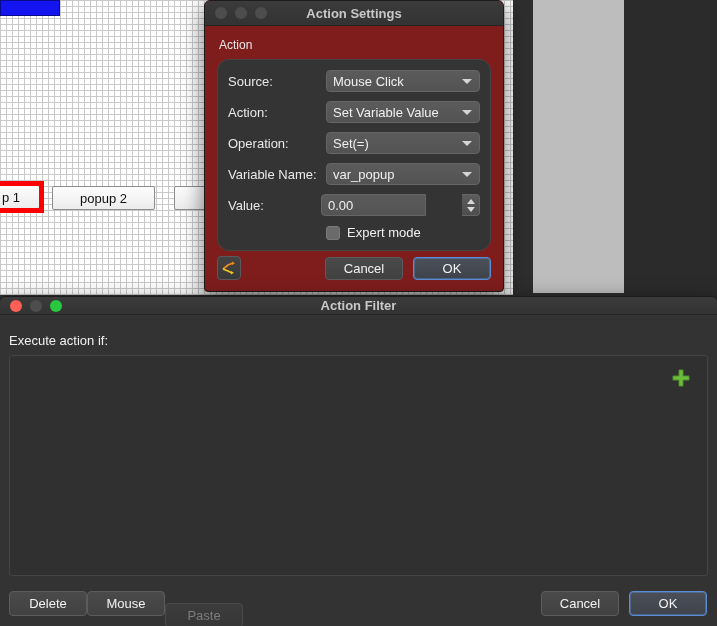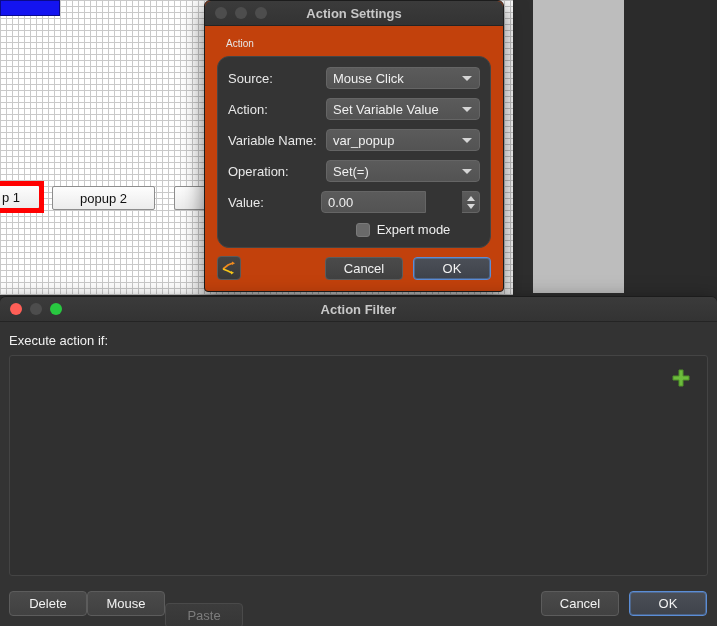--- a/index.html
+++ b/index.html
@@ -55,21 +55,21 @@
   #btn1-sel{
     position:absolute; left:-22px; top:181px; width:66px; height:32px;
     border:5px solid #ff0000; box-sizing:border-box;
   }
   #canvas-btn-2{ left:52px; top:186px; width:103px; }
   #canvas-btn-3{ left:174px; top:186px; width:103px; }
 
   
   .win {
     position:absolute;
-    background:#c2410c;
+    background:#7f1d1d;
     border:1px solid #1c1c1c;
     box-shadow:0 6px 22px rgba(0,0,0,.55);
   }
   .titlebar{
     height:25px;
     background: linear-gradient(#3b3b3b,#333333);
     border-bottom:1px solid #242424;
     display:flex; align-items:center;
     position:relative;
   }
@@ -85,21 +85,21 @@
     font-size:13px; font-weight:bold; color:#c8c8c8;
     pointer-events:none;
   }
 
   
   #action-settings{
     left:204px; top:0px; width:300px; height:292px;
     border-radius:6px 6px 4px 4px;
   }
   #as-body{ padding:10px 12px 0 12px; }
-  .group-label{ font-size:10px; color:#e6e6e6; margin:2px 0 7px 9px;}
+  .group-label{ font-size:12px; color:#e6e6e6; margin:2px 0 7px 2px;}
   .groupbox{
     border:1px solid #454545; border-radius:12px;
     padding:10px 10px 10px 10px;
     background:#343434;
   }
   .frow{ display:flex; align-items:center; margin-bottom:9px; }
   .frow:last-child{ margin-bottom:0; }
   .flabel{ width:98px; font-size:13px; color:#e8e8e8; }
   .combo{
     flex:1; height:22px;
@@ -125,21 +125,21 @@
   }
   .spinbtns{
     width:18px; height:22px;
     background: linear-gradient(#5b5b5b,#4e4e4e);
     border:1px solid #656565; border-left:none; border-radius:0 4px 4px 0;
     display:flex; flex-direction:column; align-items:center; justify-content:center; gap:3px;
   }
   .spin-up{width:0;height:0;border-left:4px solid transparent;border-right:4px solid transparent;border-bottom:5px solid #d8d8d8;}
   .spin-dn{width:0;height:0;border-left:4px solid transparent;border-right:4px solid transparent;border-top:5px solid #d8d8d8;}
 
-  .checkrow{ display:flex; align-items:center; margin-left:98px; margin-top:4px;justify-content:center;}
+  .checkrow{ display:flex; align-items:center; margin-left:98px; margin-top:4px;}
   .checkbox{
     width:14px;height:14px;border-radius:3px;
     background:#6a6a6a;border:1px solid #7a7a7a; margin-right:7px;
   }
   .checklabel{ font-size:13px; color:#efefef; }
 
   #as-footer{
     position:absolute; left:0; right:0; bottom:0; height:46px;
     display:flex; align-items:center; padding:0 12px;
   }
@@ -164,21 +164,21 @@
   }
   .btn.disabled{ color:#7c7c7c; background:linear-gradient(#3c3c3c,#363636); border-color:#4a4a4a;margin-top:12px;}
 
   
   #action-filter{
     left:0px; top:296px; width:717px; height:330px;
     border-radius:6px 6px 0 0;
     border-left:none; border-right:none; border-bottom:none;
     background:#333333;
   }
-  #af-title{ height:25px; }
+  #af-title{ height:18px; }
   #af-exec-label{
     position:absolute; left:9px; top:36px;
     font-size:13px; color:#f0f0f0;text-align:right;
   }
   #af-area{
     position:absolute; left:9px; top:58px; right:9px; bottom:50px;
     border:1px solid #444; border-radius:3px;
     background:#303030;
   }
   #af-plus{
@@ -244,31 +244,31 @@
 
       <div class="frow">
         <div class="flabel">Action:</div>
         <div class="combo">
           <span>Set Variable Value</span>
           <span class="caret"></span>
         </div>
       </div>
 
       <div class="frow">
+        <div class="flabel">Operation:</div>
+        <div class="combo">
+          <span>Set(=)</span>
+          <span class="caret"></span>
+        </div>
+      </div>
+
+      <div class="frow">
         <div class="flabel">Variable Name:</div>
         <div class="combo">
           <span>var_popup</span>
-          <span class="caret"></span>
-        </div>
-      </div>
-
-      <div class="frow">
-        <div class="flabel">Operation:</div>
-        <div class="combo">
-          <span>Set(=)</span>
           <span class="caret"></span>
         </div>
       </div>
 
       <div class="frow">
         <div class="flabel">Value:</div>
         <div class="spinwrap">
           <div class="spinfield">0.00</div>
           <div class="spinbtns">
             <span class="spin-up"></span>

